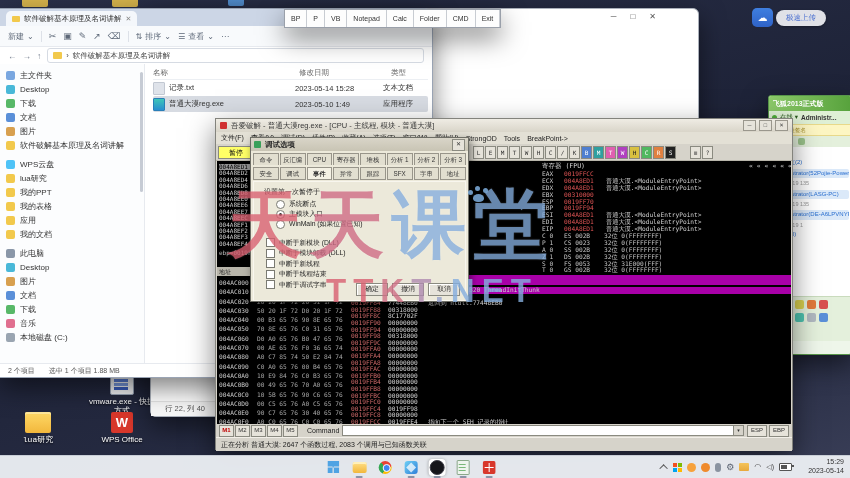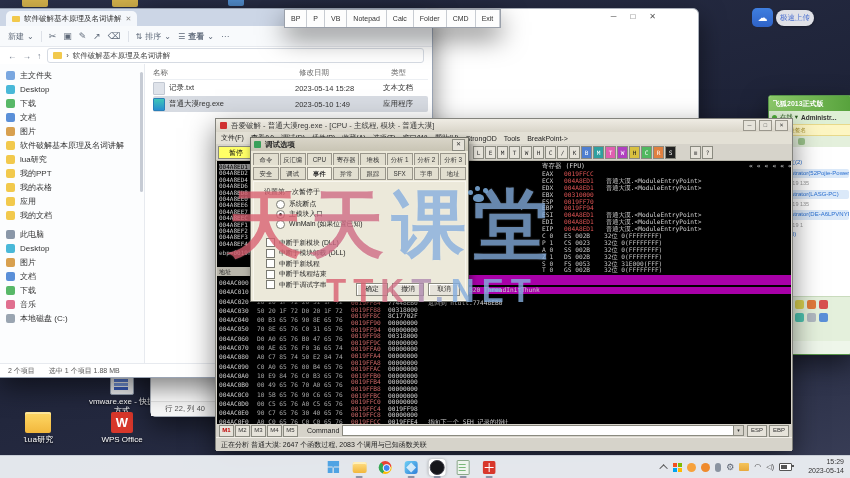--- a/index.html
+++ b/index.html
@@ -13,21 +13,21 @@
   .dt-item{position:absolute;width:72px;text-align:center;cursor:default;}
   .dt-ic{width:26px;height:21px;margin:0 auto 2px;border-radius:2px;}
   .dt-vmware .dt-ic{background:#f4f6f9;border:1px solid #9aa6b8;width:22px;height:19px;
      background-image:linear-gradient(#5a7fd8 0 0),linear-gradient(#7a9be0 0 0),linear-gradient(#3a5fc0 0 0);
      background-size:14px 3px,14px 3px,14px 3px;background-position:3px 4px,3px 8px,3px 12px;background-repeat:no-repeat;}
   .dt-wps .dt-ic{background:#d8372b;color:#fff;font-weight:bold;font-size:13px;line-height:21px;width:22px;}
   .dt-label{font-size:8px;color:#fff;text-shadow:0 1px 2px rgba(0,0,0,.9);line-height:1.15;}
   .upload{position:absolute;left:752px;top:8px;display:flex;align-items:center;gap:3px;}
   .upload-ic{width:21px;height:19px;border-radius:5px;background:linear-gradient(#3f7fe0,#2f63c8);color:#fff;
      font-size:10px;line-height:19px;text-align:center;}
-  .upload-pill{height:16px;line-height:16px;padding:0 4px;border-radius:9px;background:rgba(250,252,255,.88);
+  .upload-pill{height:16px;line-height:16px;padding:0 10px;border-radius:9px;background:rgba(250,252,255,.88);
      color:#4a6fd0;font-size:7.5px;box-shadow:0 1px 3px rgba(0,0,0,.3);}
 
   
   #notepad{left:150px;top:8px;width:547px;height:407px;background:#fff;border:1px solid #aab0ba;border-radius:6px;}
   .np-controls{position:absolute;right:42px;top:3px;display:flex;gap:14px;color:#555;font-size:8px;}
   .np-status{position:absolute;left:0;right:0;bottom:0;height:14px;border-top:1px solid #e2e2e2;background:#f7f7f7;
      font-size:7.5px;color:#555;line-height:14px;padding-left:14px;}
 
   
   #quickbar{left:284px;top:9px;height:17px;background:#fdfdfd;border:1px solid #9aa0aa;display:flex;align-items:stretch;}
@@ -279,21 +279,21 @@
       <span class="ex-ticon">↗</span>
       <span class="ex-ticon">⌫</span>
       <span class="sep"></span>
       <span class="ex-new">
           <span>⇅</span>
           <b style="font-weight:normal">排序</b>
           <span>⌄</span>
         </span>
       <span class="ex-new">
           <span>☰</span>
-          <b style="font-weight:bold">查看</b>
+          <b style="font-weight:normal">查看</b>
           <span>⌄</span>
         </span>
       <span>⋯</span>
     </div>
     <div class="ex-addr">
       <span class="ex-nav">←</span>
       <span class="ex-nav">→</span>
       <span class="ex-nav">↑</span>
       <div class="ex-crumbbox">
         <span class="fold"></span>
@@ -321,20 +321,24 @@
             <span class="sb-ic"></span>
             <span>文档</span>
           </div>
             <div class="sb-row s-pic">
             <span class="sb-ic"></span>
             <span>图片</span>
           </div>
             <div class="sb-row s-folder">
             <span class="sb-ic"></span>
             <span>软件破解基本原理及名词讲解</span>
+          </div>
+            <div class="sb-row s-cloud gap">
+            <span class="sb-ic"></span>
+            <span>WPS云盘</span>
           </div>
             <div class="sb-row s-folder">
             <span class="sb-ic"></span>
             <span>lua研究</span>
           </div>
             <div class="sb-row s-folder">
             <span class="sb-ic"></span>
             <span>我的PPT</span>
           </div>
             <div class="sb-row s-folder">

